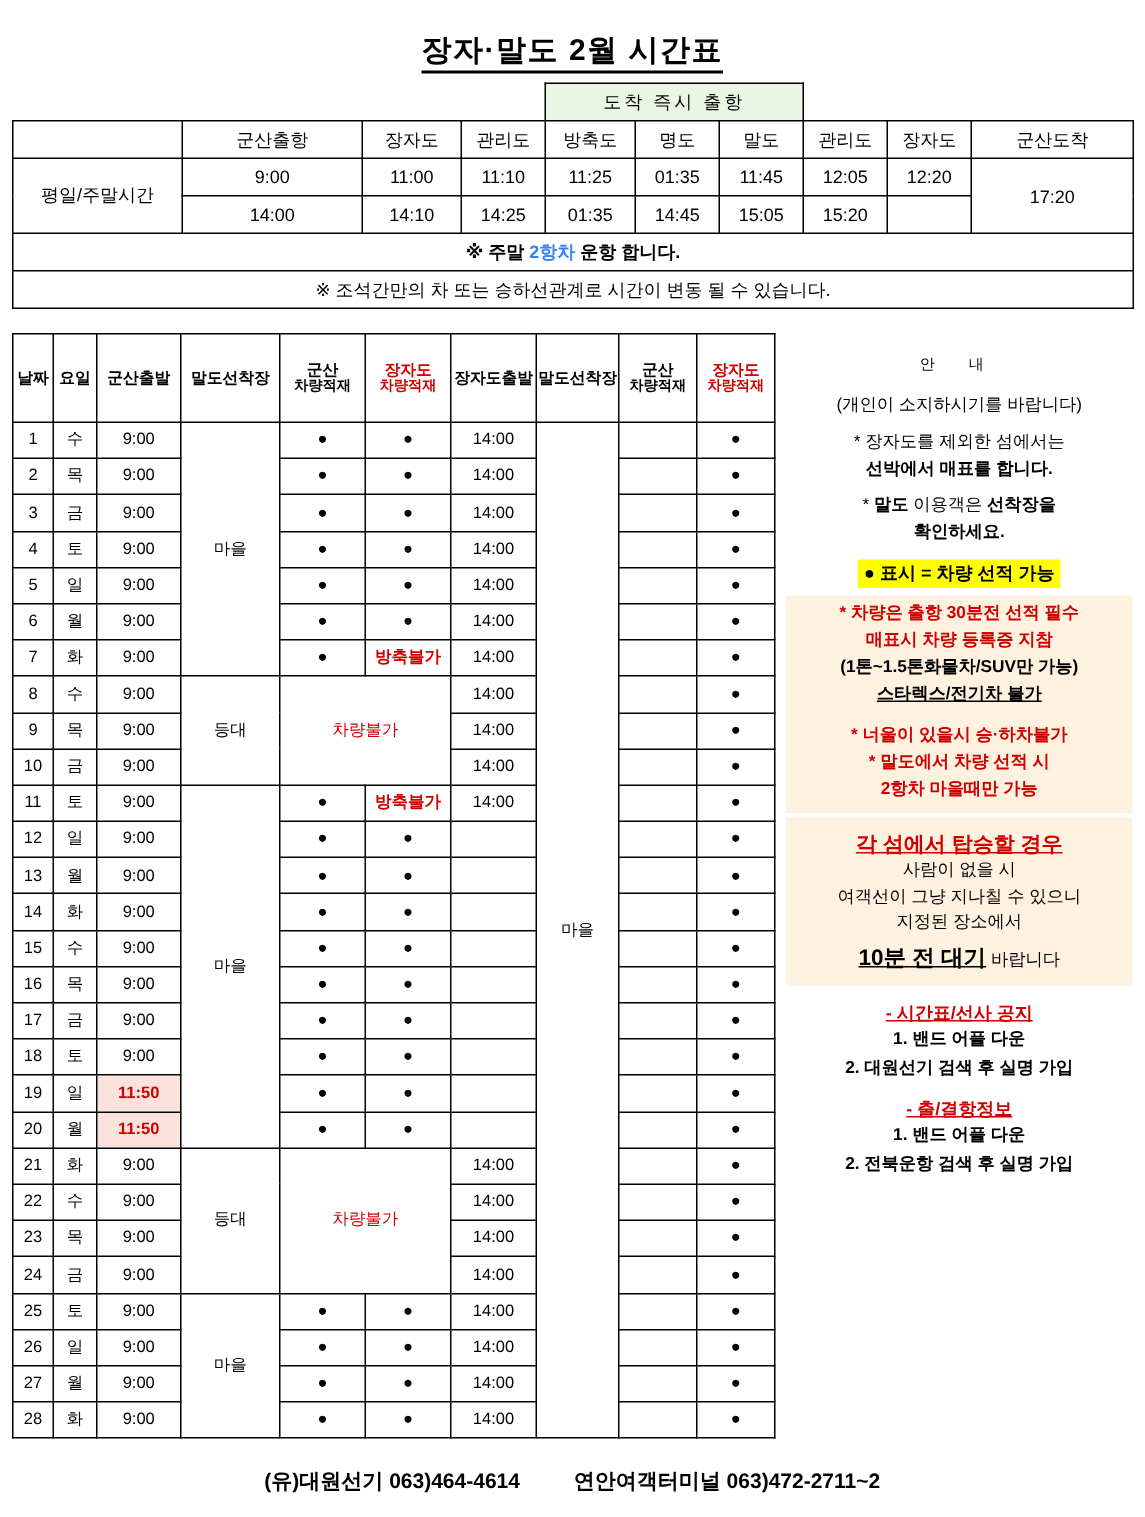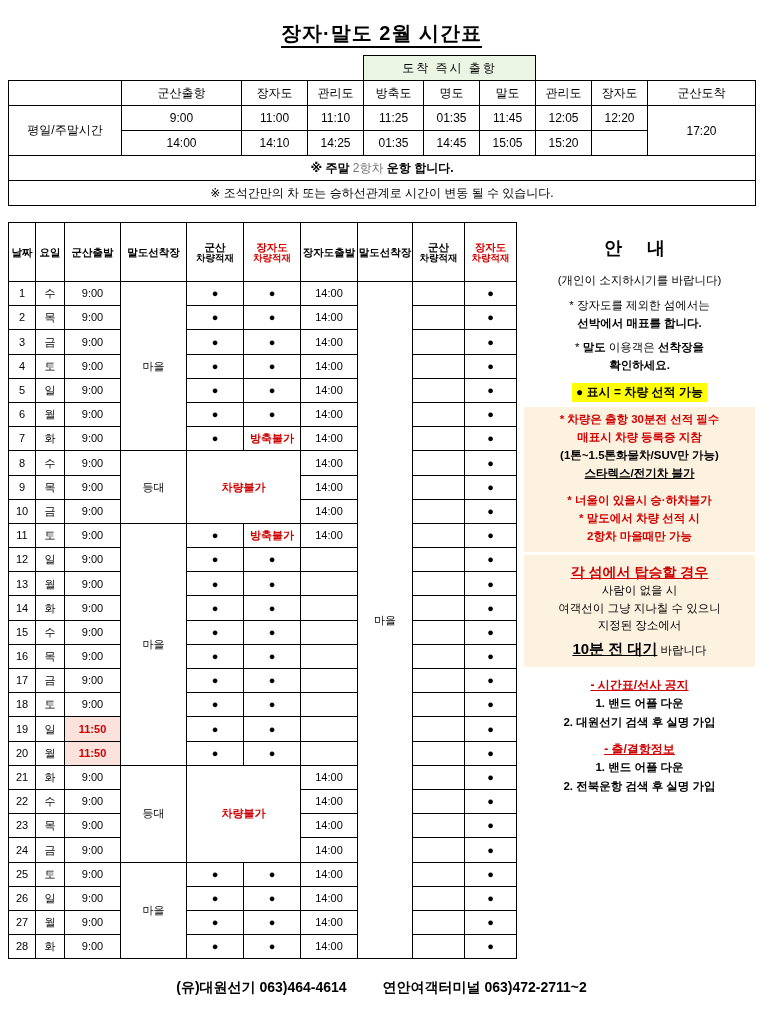--- a/index.html
+++ b/index.html
@@ -45,21 +45,21 @@
     font-size:12.5px;
     letter-spacing:2px;
   }
   .noborder{border:none !important;}
   .hdr-row td{font-size:12.5px;}
   .lbl-cell{font-size:12.5px;}
   .note-row td{
     font-size:12.5px;
     height:24px;
   }
-  .red{color:#737373;}
+  .red{color:#3b82f6;font-weight:bold;}
   .note-row .t{letter-spacing:0px;font-weight:bold;}
 
   
   .main{
     display:flex;
     width:747px;
     margin:16px auto 0 auto;
     align-items:flex-start;
   }
   table.sched{
@@ -80,33 +80,33 @@
     font-size:10.5px;
     height:58px;
     vertical-align:middle;
   }
   th.red-h{color:#d00000;}
   th .sub{display:block;font-size:9.5px;font-weight:bold;}
   td.dot{font-size:13px;line-height:1;}
   td.time{font-size:11px;}
   td.redtxt{color:#d00000;font-weight:bold;}
   td.pink{background:#fbe2dc;color:#d00000;font-weight:bold;}
-  td.bigred{color:#d00000;font-weight:bold;font-size:13px;}
+  td.bigred{color:#d00000;font-weight:normal;font-size:13px;}
   td.vmid{vertical-align:middle;}
 
   
   .notice{
     width:232px;
     margin-left:7px;
     text-align:center;
   }
   .notice h2{
     margin:0;
-    font-size:18px;
-    font-weight:bold;
+    font-size:10px;
+    font-weight:normal;
     letter-spacing:10px;
     padding:14px 0 12px 0;
   }
   .notice p{margin:0;}
   .n-block{padding:0 2px;}
   .n-line{font-size:11.5px;line-height:1.55;}
   .n-line.b{font-weight:bold;}
   .hl-yellow{
     background:#ffff00;
     font-weight:bold;

